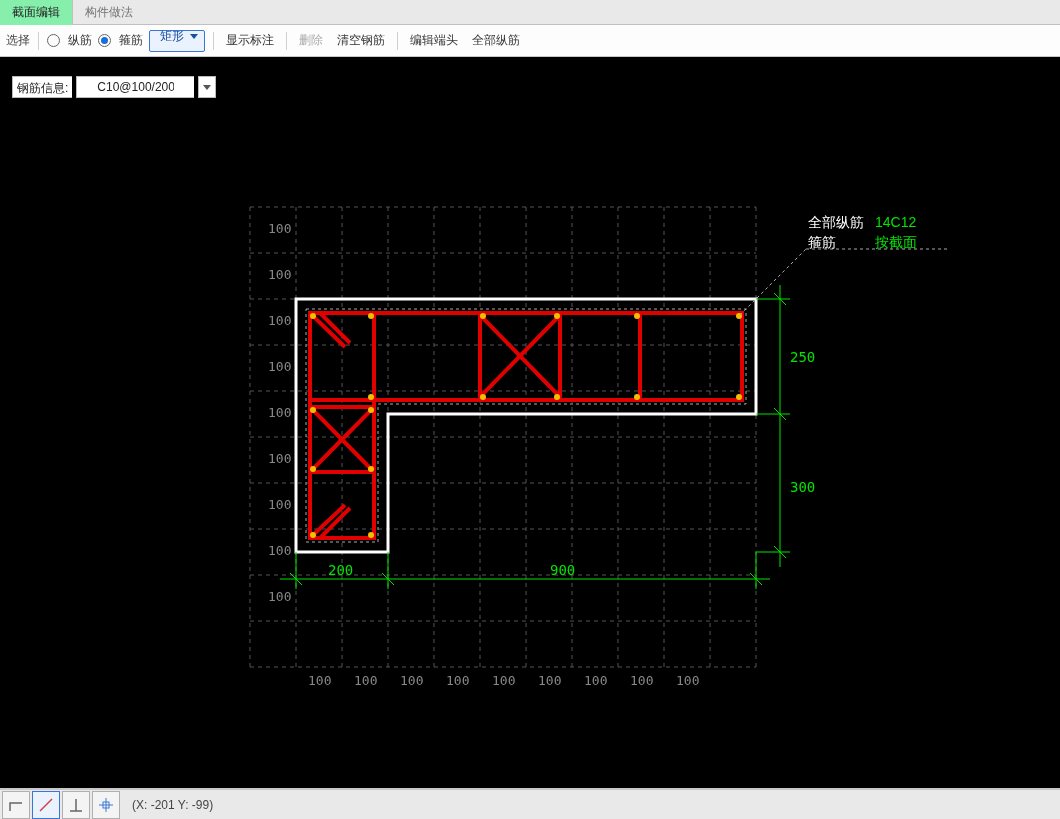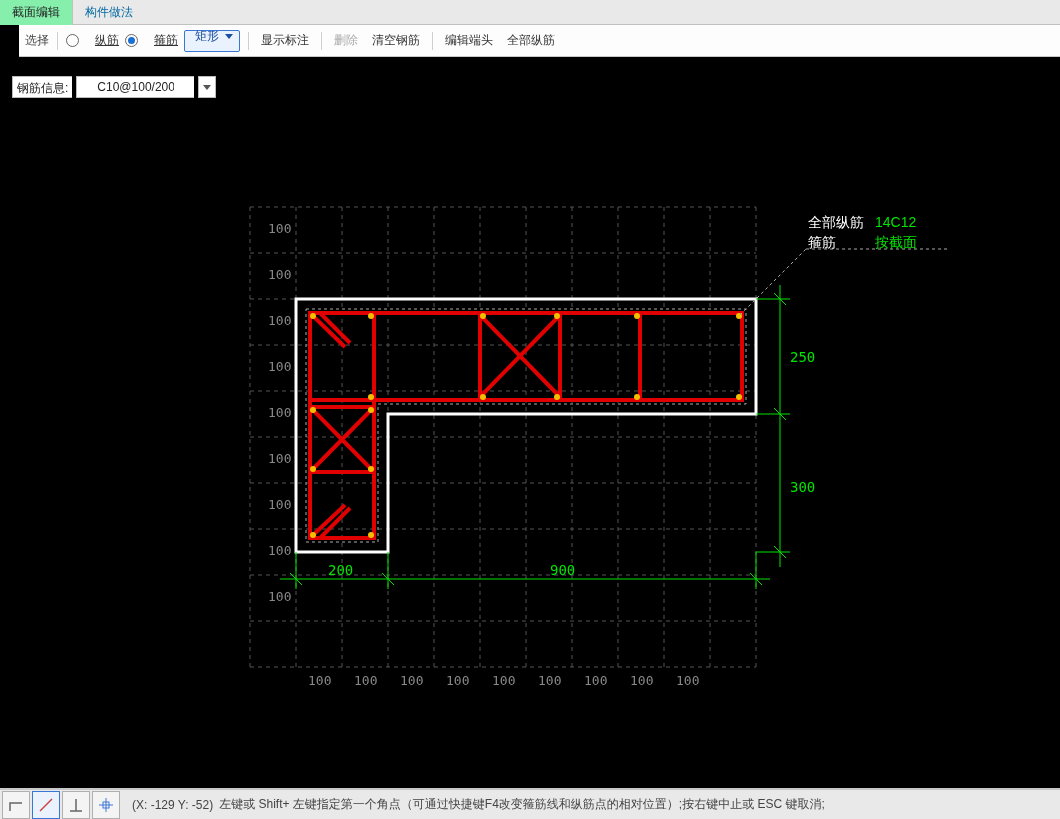--- a/index.html
+++ b/index.html
@@ -1,22 +1,22 @@
 <!DOCTYPE html>
 <html><head>
 <meta charset="utf-8">
 <style>
   * { box-sizing: border-box; }
   html, body { margin:0; padding:0; width:1060px; height:819px; font-family:"Microsoft YaHei","SimSun",sans-serif; background:#000; overflow:hidden; }
   .tabbar { background:#e9e9e9; height:25px; display:flex; border-bottom:1px solid #c0c0c0; }
-  .tab { padding:4px 12px 0 12px; font-size:12px; color:#0369a1; height:25px; cursor:pointer; }
+  .tab { padding:4px 12px 0 12px; font-size:12px; color:#737373; height:25px; cursor:pointer; }
   .tab.active { background:#86efac; color:#222; border-right:1px solid #c0c0c0; }
-  .toolbar { background:#fdfdfd; height:32px; display:flex; align-items:center; font-size:12px; color:#333; border-bottom:1px solid #c8c8c8; padding:0 6px; gap:6px;margin-left:19px; }
+  .toolbar { background:#fdfdfd; height:32px; display:flex; align-items:center; font-size:12px; color:#333; border-bottom:1px solid #c8c8c8; padding:0 6px; gap:6px; }
   .tool-label { color:#444; }
-  .radio { display:flex; align-items:center; gap:16px; cursor:pointer;text-decoration:underline; }
+  .radio { display:flex; align-items:center; gap:8px; cursor:pointer; }
   .radio .dot { width:13px; height:13px; border:1px solid #666; border-radius:50%; display:flex; align-items:center; justify-content:center; }
   .radio.checked .dot::after { content:""; width:7px; height:7px; border-radius:50%; background:#1a6fd6; }
   .combo-btn { border:1px solid #3a76d6; color:#1a4fa0; background:#eaf2fd; padding:1px 6px 10px 10px; height:22px; display:flex; align-items:center; gap:6px; border-radius:2px; cursor:pointer; }
   .combo-btn .caret { width:0;height:0;border-left:4px solid transparent;border-right:4px solid transparent;border-top:5px solid #1a4fa0; }
   .sep { width:1px; height:18px; background:#d0d0d0; margin:0 2px; }
   .tool-item { padding:2px 4px; cursor:pointer; }
   .tool-item.disabled { color:#aaa; cursor:default; }
   .infobar { position:absolute; top:76px; left:6px; display:flex; align-items:center; gap:4px; font-size:12px; color:#eee;margin-left:6px; }
   .infobar input { width:118px; height:22px; border:1px solid #bbb; border-right:0; font-size:12px; padding:0 20px; color:#222; }
   .dropdown-caret { width:18px; height:22px; border:1px solid #bbb; background:#fff; display:flex; align-items:center; justify-content:center; cursor:pointer; }
@@ -219,15 +219,14 @@
         <line x1="2" y1="14" x2="14" y2="14" stroke="#666" stroke-width="1.5"></line>
       </svg>
   </div>
   <div class="status-btn">
     <svg width="16" height="16">
         <line x1="8" y1="1" x2="8" y2="15" stroke="#3a76d6"></line>
         <line x1="1" y1="8" x2="15" y2="8" stroke="#3a76d6"></line>
         <rect x="5" y="5" width="6" height="6" fill="none" stroke="#3a76d6"></rect>
       </svg>
   </div>
-  <span class="status-text">(X: -129 Y: -52)</span>
-  <span class="status-text" style="margin-left:6px;">左键或 Shift+ 左键指定第一个角点（可通过快捷键F4改变箍筋线和纵筋点的相对位置）;按右键中止或 ESC 键取消;</span>
+  <span class="status-text">(X: -201 Y: -99)</span>
 </div>
 
 </body></html>

